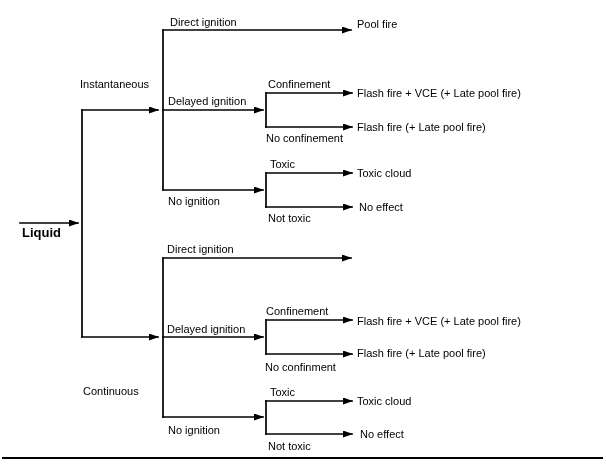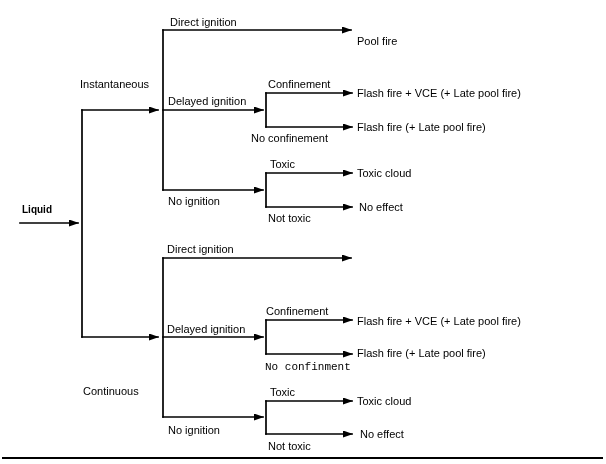--- a/index.html
+++ b/index.html
@@ -32,23 +32,24 @@
     stroke-width: 2;
   }
   .lbl {
     position: absolute;
     font-size: 11px;
     line-height: 13px;
     color: #000000;
     white-space: nowrap;
   }
   .root-lbl {
-    font-size: 10px;
+    font-size: 13px;
     line-height: 16px;
     font-weight: bold;
+    margin-top: 23px;
   }
 </style>
 </head>
 <body>
 
 <div class="canvas">
 
   <svg width="606" height="464" viewBox="0 0 606 464">
     <defs>
       <marker id="ah" markerWidth="12" markerHeight="9" refX="9" refY="3.5" orient="auto" markerUnits="userSpaceOnUse">
@@ -84,38 +85,38 @@
     <path class="ln" d="M266,401 L352,401" marker-end="url(#ah)"></path>
     <path class="ln" d="M266,434 L352,434" marker-end="url(#ah)"></path>
 
     <path class="border-ln" d="M2,458 L603,458"></path>
   </svg>
 
   <div class="lbl root-lbl" style="left:22px; top:202px;">Liquid</div>
 
   <div class="lbl" style="left:80px;  top:78px;">Instantaneous</div>
   <div class="lbl" style="left:170px; top:16px;">Direct ignition</div>
-  <div class="lbl" style="left:357px; top:35px;">Pool fire</div>
+  <div class="lbl" style="left:357px; top:18px;">Pool fire</div>
   <div class="lbl" style="left:168px; top:95px;">Delayed ignition</div>
   <div class="lbl" style="left:268px; top:78px;">Confinement</div>
   <div class="lbl" style="left:357px; top:87px;">Flash fire + VCE (+ Late pool fire)</div>
-  <div class="lbl" style="left:251px; top:132px;">No confinement</div>
+  <div class="lbl" style="left:266px; top:132px;">No confinement</div>
   <div class="lbl" style="left:357px; top:121px;">Flash fire (+ Late pool fire)</div>
   <div class="lbl" style="left:168px; top:195px;">No ignition</div>
   <div class="lbl" style="left:270px; top:158px;">Toxic</div>
   <div class="lbl" style="left:357px; top:167px;">Toxic cloud</div>
   <div class="lbl" style="left:268px; top:212px;">Not toxic</div>
   <div class="lbl" style="left:359px; top:201px;">No effect</div>
 
   <div class="lbl" style="left:83px;  top:341px;margin-top:44px;">Continuous</div>
   <div class="lbl" style="left:167px; top:243px;">Direct ignition</div>
   <div class="lbl" style="left:167px; top:323px;">Delayed ignition</div>
   <div class="lbl" style="left:266px; top:305px;">Confinement</div>
   <div class="lbl" style="left:357px; top:315px;">Flash fire + VCE (+ Late pool fire)</div>
-  <div class="lbl" style="left:265px; top:361px;font-family:Liberation Mono, monospace;">No confinment</div>
+  <div class="lbl" style="left:265px; top:361px;">No confinment</div>
   <div class="lbl" style="left:357px; top:347px;">Flash fire (+ Late pool fire)</div>
   <div class="lbl" style="left:168px; top:424px;">No ignition</div>
   <div class="lbl" style="left:270px; top:386px;">Toxic</div>
   <div class="lbl" style="left:357px; top:395px;">Toxic cloud</div>
   <div class="lbl" style="left:268px; top:440px;">Not toxic</div>
   <div class="lbl" style="left:360px; top:428px;">No effect</div>
 
 </div>
 
 </body></html>

